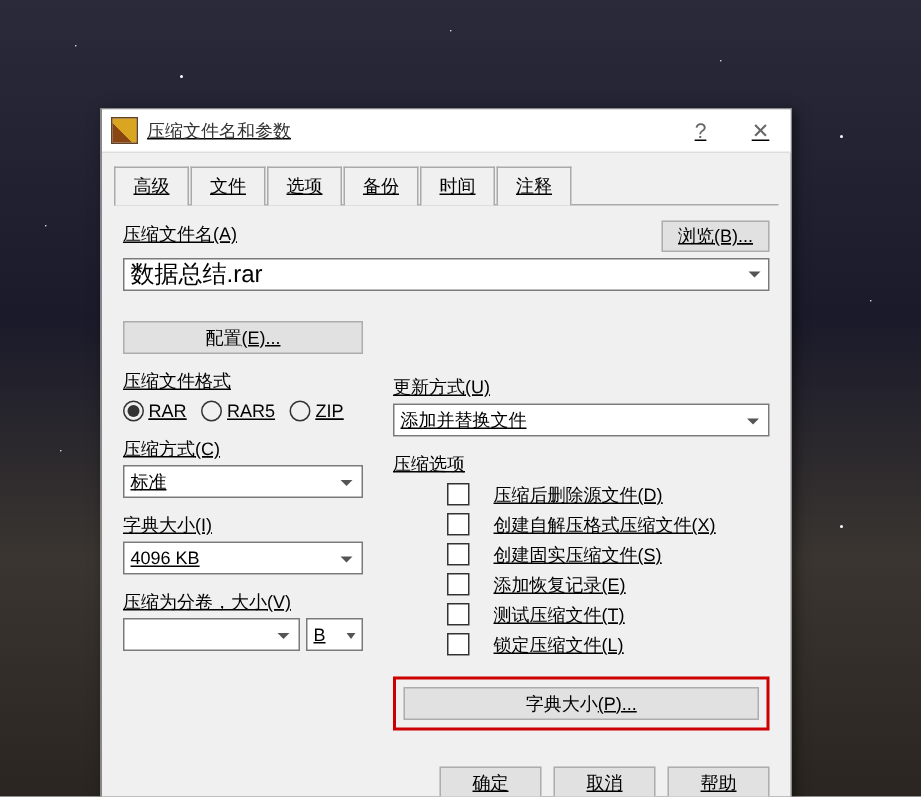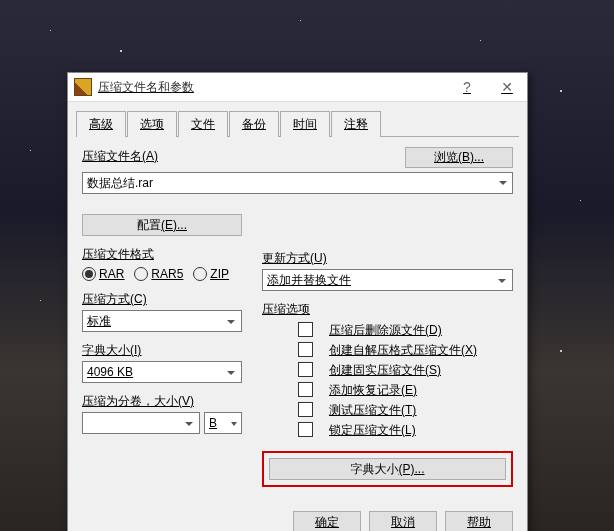--- a/index.html
+++ b/index.html
@@ -63,29 +63,29 @@
   background: #f0f0f0;
   border-bottom: 1px solid #f0f0f0;
 }
 .content {
   padding: 10px 14px 14px 14px;
 }
 .row { display: flex; align-items: center; margin-bottom: 4px; }
 .label { color: #000000; margin-bottom: 2px; }
 .underline { text-decoration: underline; }
 .browse-btn {
-  height: 21px; padding: 0 28px;
+  height: 21px; padding: 0 10px;
   background: #e1e1e1; border: 1px solid #adadad;
   font-size: 12px; margin-left: auto;
 }
 .text-input {
   width: 100%; height: 22px;
   border: 1px solid #7a7a7a;
   padding: 0 4px;
-  font-size: 12px;
+  font-size: 16px;
   box-sizing: border-box;
   background: #fff;
 }
 .input-wrap { position: relative; }
 .input-wrap::after {
   content: ""; position: absolute; right: 6px; top: 9px;
   border-left: 4px solid transparent;
   border-right: 4px solid transparent;
   border-top: 4px solid #555;
 }
@@ -184,22 +184,22 @@
     <div class="titlebar-icon"></div>
     <div class="titlebar-title">压缩文件名和参数</div>
     <div class="titlebar-btns">
       <div class="titlebar-btn">?</div>
       <div class="titlebar-btn">✕</div>
     </div>
   </div>
 
   <div class="tabs">
     <div class="tab">高级</div>
+    <div class="tab">文件</div>
     <div class="tab">选项</div>
-    <div class="tab">文件</div>
     <div class="tab">备份</div>
     <div class="tab">时间</div>
     <div class="tab">注释</div>
   </div>
 
   <div class="content">
     <div class="row">
       <span class="label">
         <span>压缩文件名</span><span class="underline">(A)</span>
       </span>

